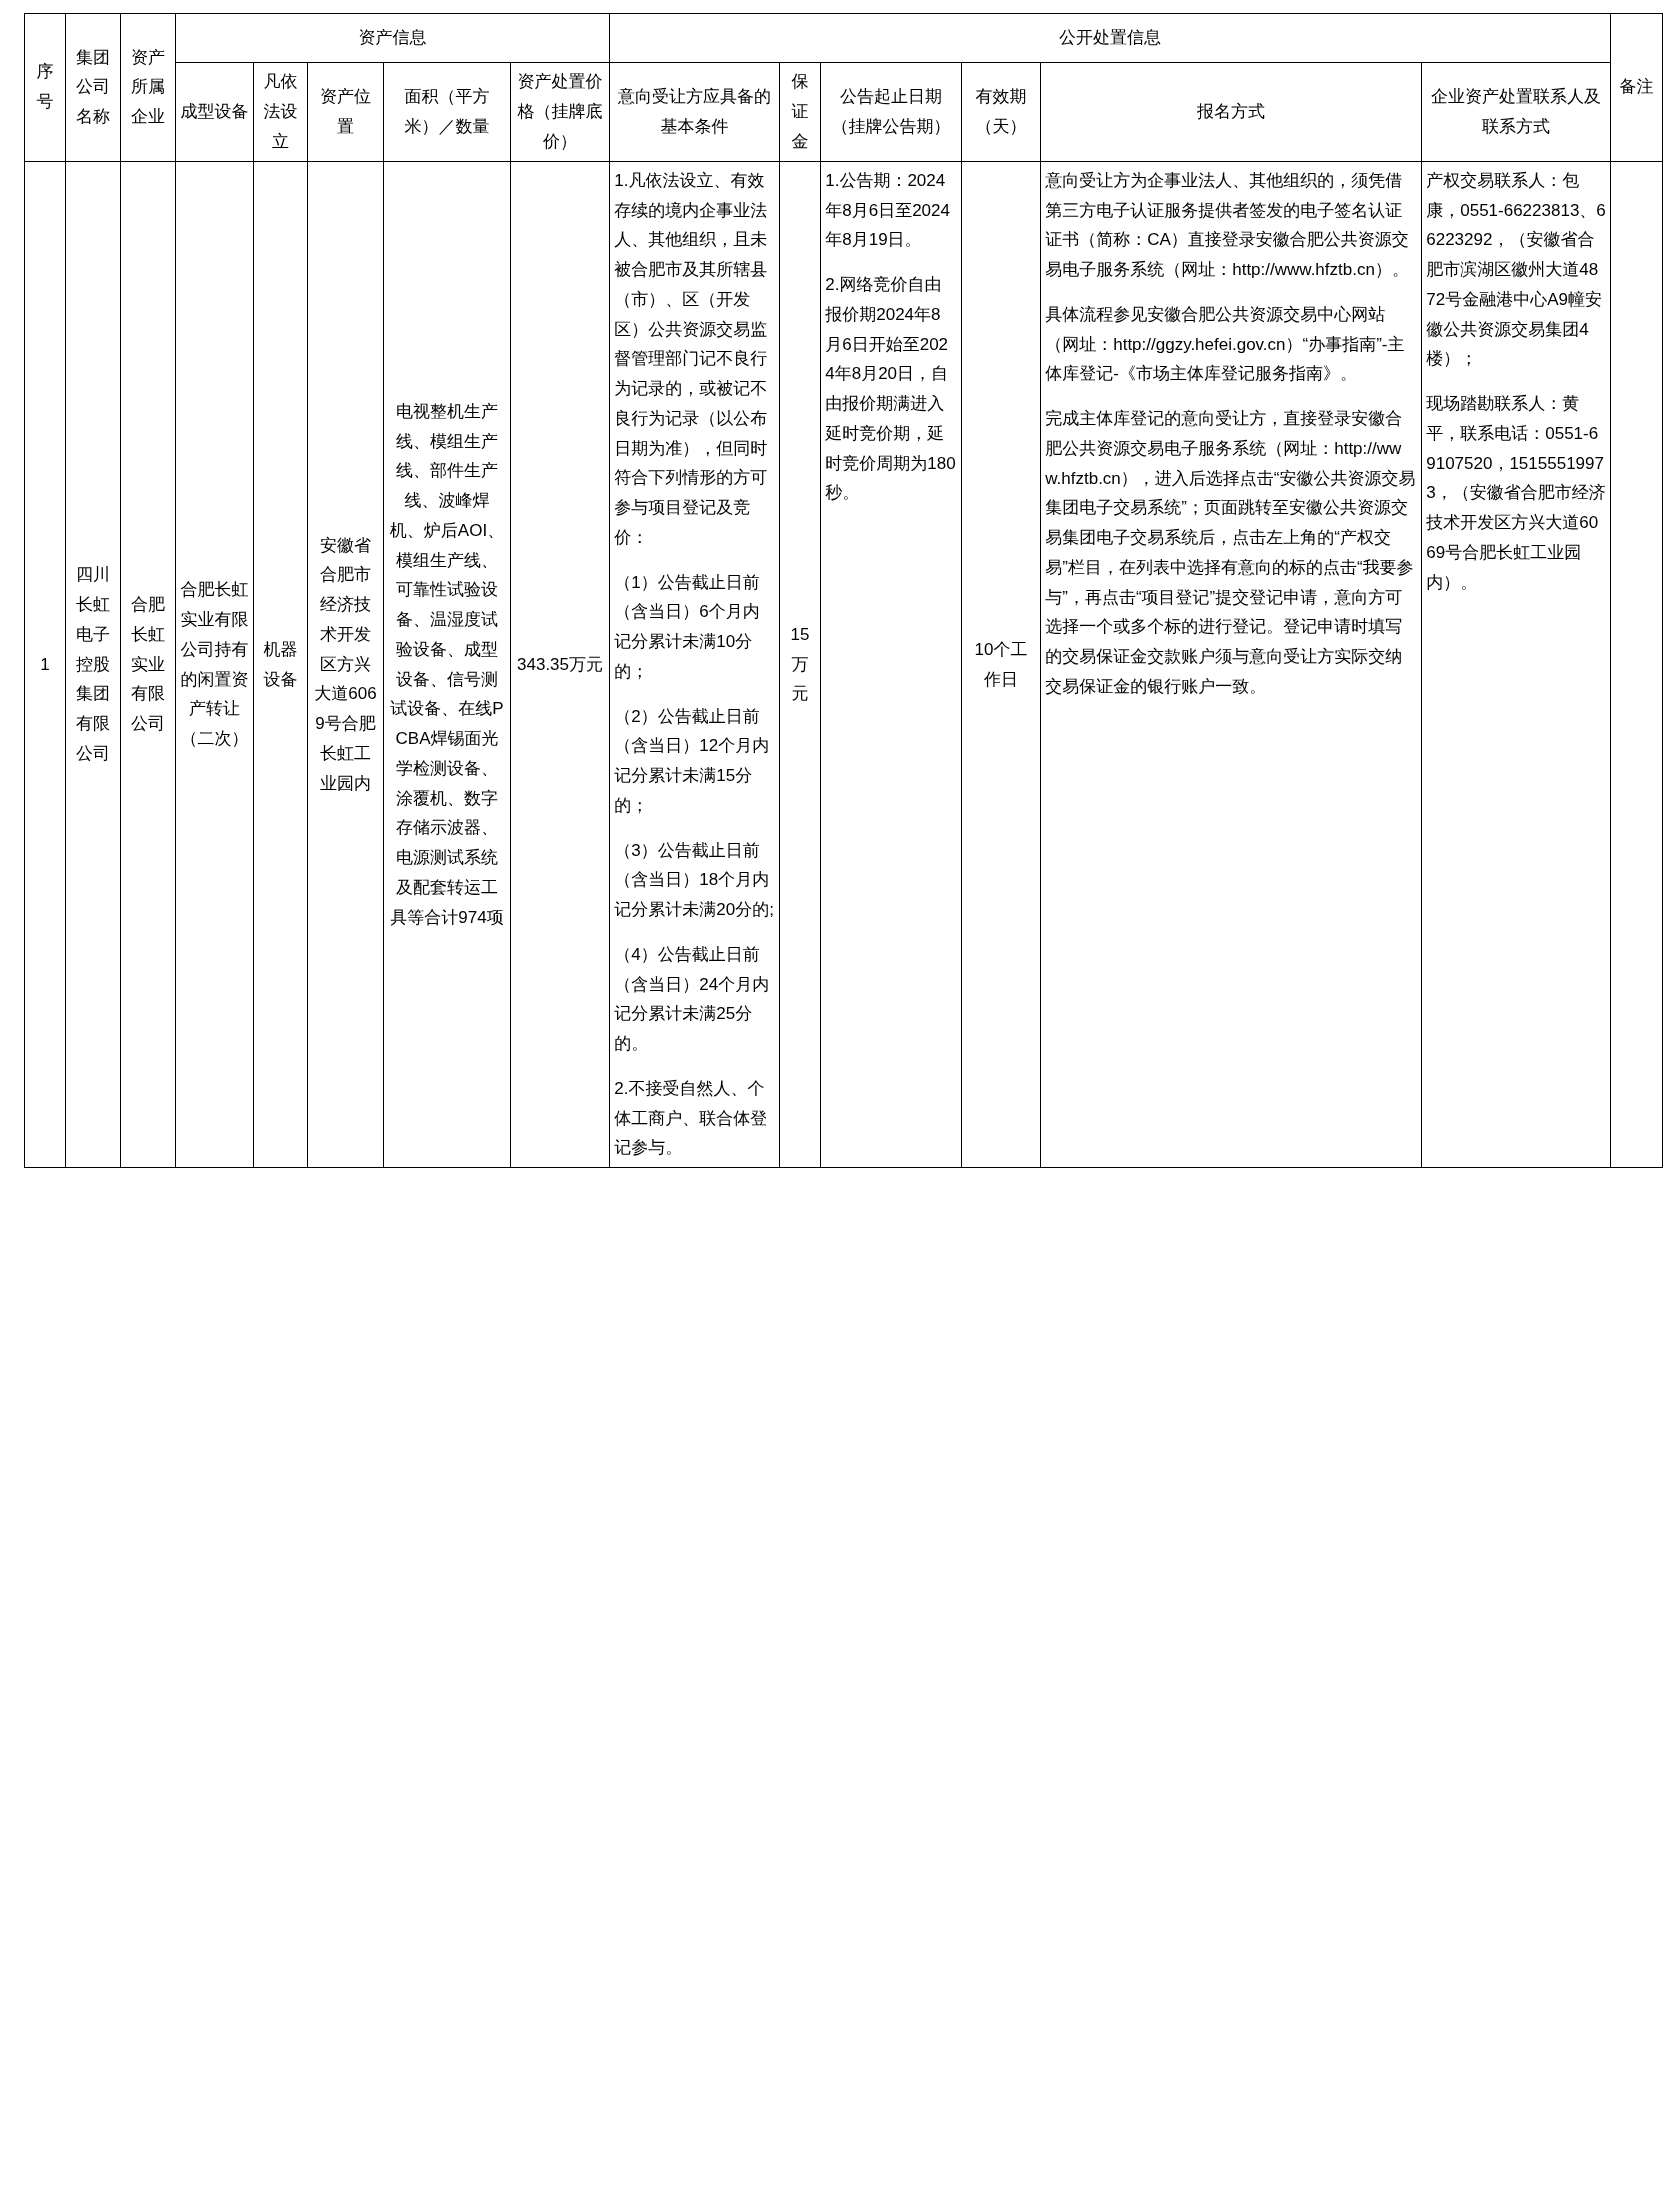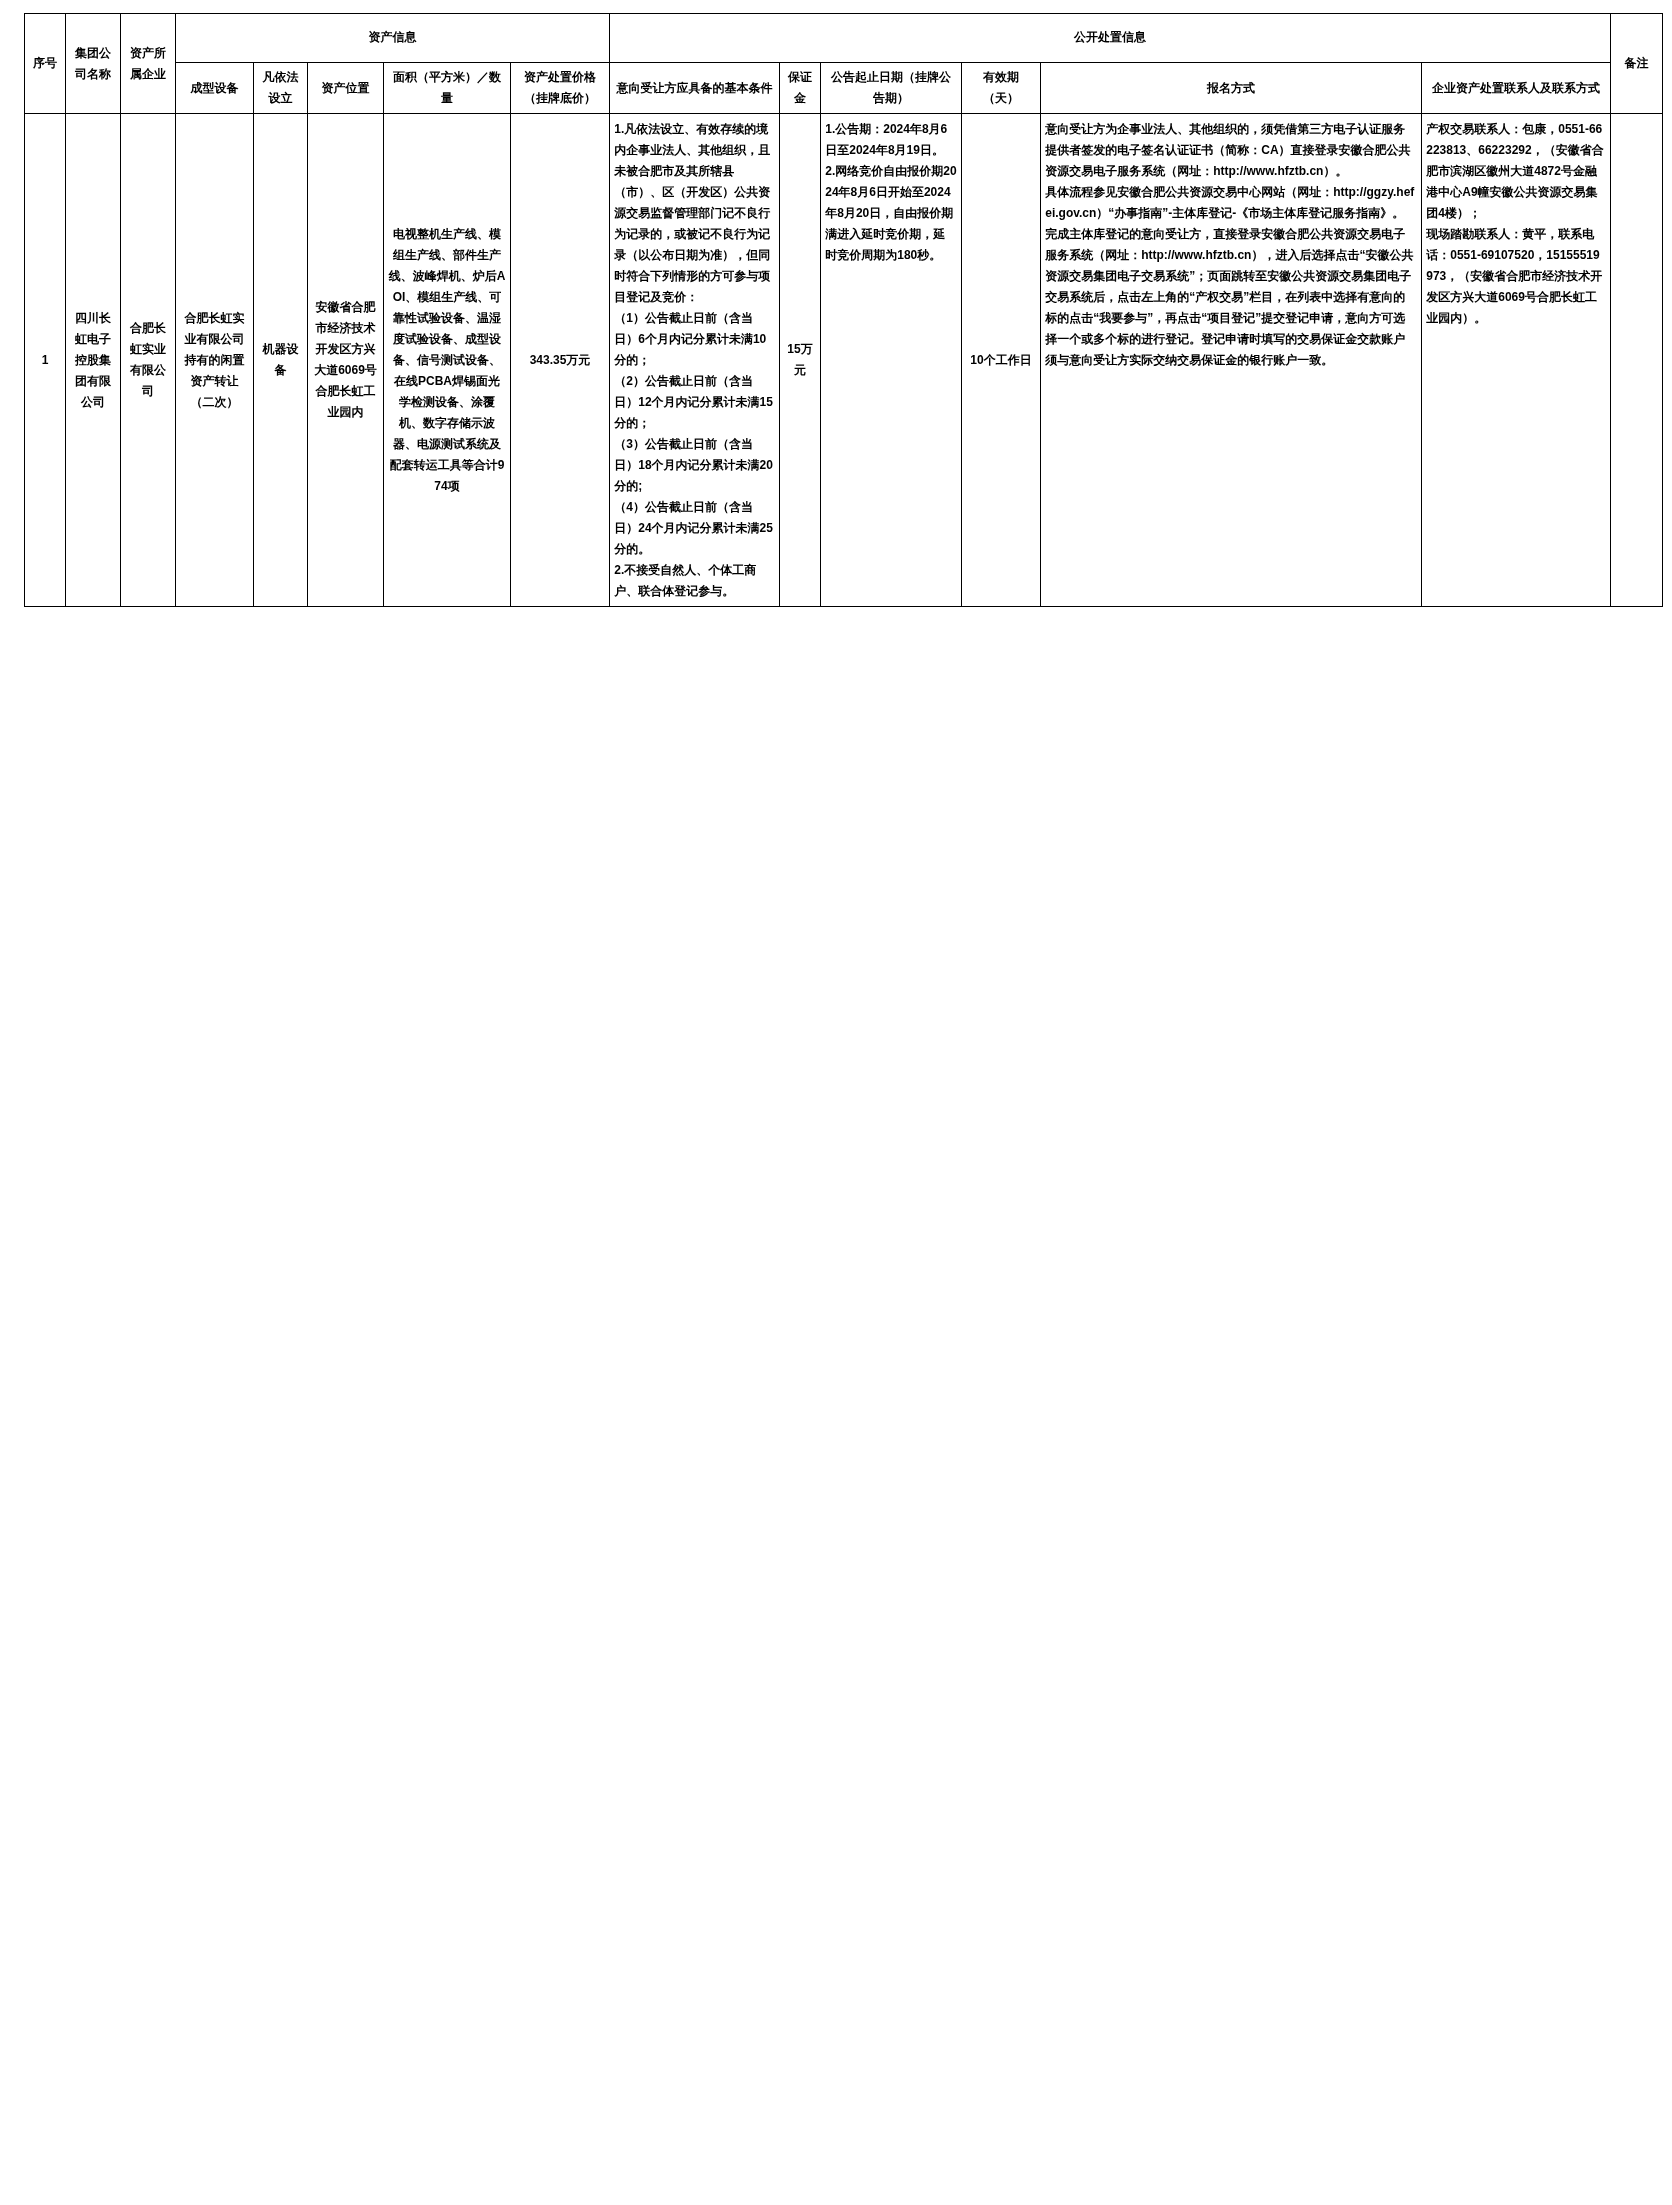--- a/index.html
+++ b/index.html
@@ -20,22 +20,22 @@
   table.asset-table {
     border-collapse: collapse;
     table-layout: fixed;
     width: 1625px;
     margin: 0;
   }
   table.asset-table td, table.asset-table th {
     border: 1.4px solid #000000;
     vertical-align: middle;
     text-align: center;
-    font-weight: bold;
-    font-size: 12px;
+    font-weight: normal;
+    font-size: 17px;
     line-height: 1.75;
     padding: 4.2px 4.2px;
     word-break: break-all;
   }
   
   .hdr-group {
     font-size: 19px;
     height: 40px;
   }
   .hdr-cell {
@@ -54,21 +54,21 @@
     vertical-align: top;
   }
   .seq-cell {
     font-size: 19px;
   }
   .para {
     margin: 0;
     text-align: left;
   }
   .para + .para {
-    margin-top: 0;
+    margin-top: 15px;
   }
   
   col.c-seq      { width: 41px; }
   col.c-group    { width: 55px; }
   col.c-belong   { width: 55px; }
   col.c-name     { width: 78px; }
   col.c-type     { width: 54px; }
   col.c-loc      { width: 76px; }
   col.c-area     { width: 127px; }
   col.c-price    { width: 99px; }

